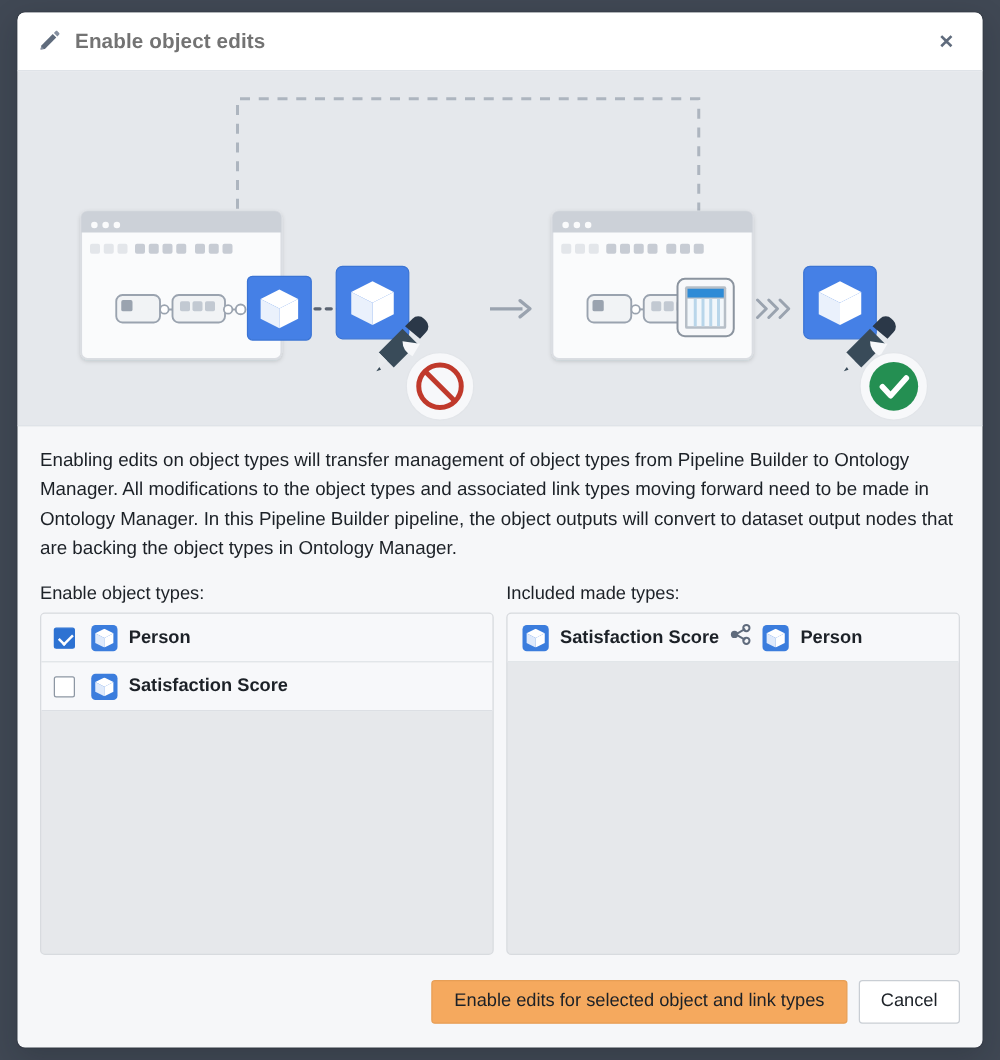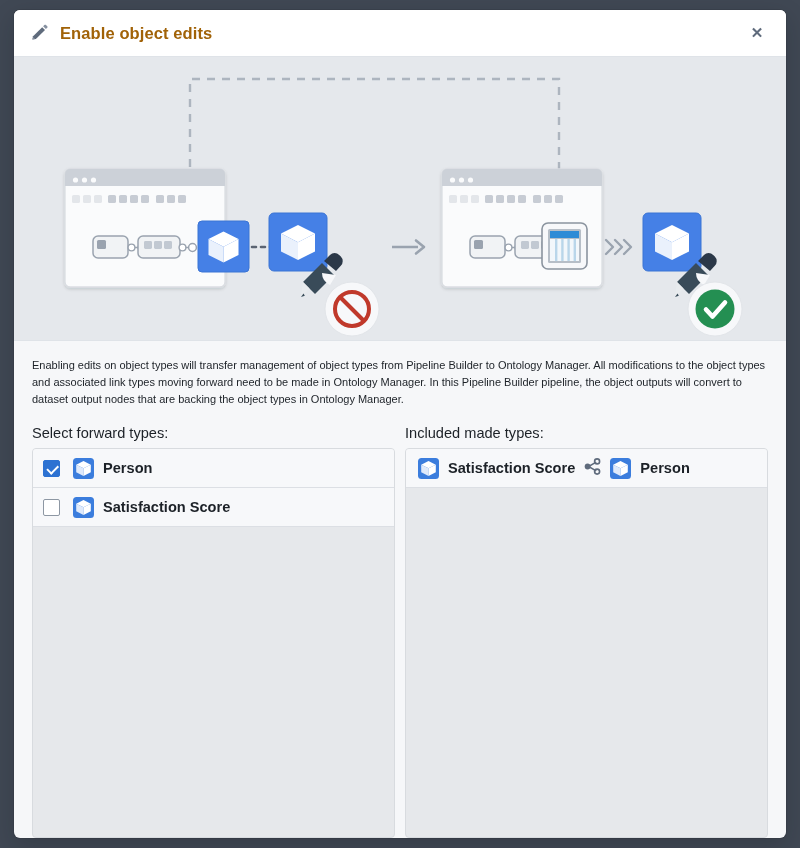--- a/index.html
+++ b/index.html
@@ -27,21 +27,21 @@
     background: #ffffff;
     display: flex;
     align-items: center;
     padding: 0 14px 0 14px;
     box-sizing: border-box;
     border-bottom: 1px solid #dfe3e8;
   }
   .hdr-icon { width: 22px; height: 22px; flex: 0 0 auto; margin-right: 10px; display:block; }
   .dlg-title {
     font-size: 16.5px;
-    color: #a16207;
+    color: #737373;
     font-weight: bold;
     letter-spacing: .1px;
     flex: 1 1 auto;
     white-space: nowrap;
   }
   .close-btn {
     width: 26px; height: 26px;
     display: flex; align-items: center; justify-content: center;
     border-radius: 3px;
     cursor: pointer;
@@ -66,21 +66,21 @@
   
   .dlg-body {
     flex: 1 1 auto;
     padding: 16px 18px 0 18px;
     box-sizing: border-box;
     display: flex;
     flex-direction: column;
     min-height: 0;
   }
   .desc {
-    font-size: 11px;
+    font-size: 15px;
     line-height: 1.55;
     color: #1c2127;
     margin: 0 0 17px 0;
     max-width: 740px;
   }
   .cols {
     display: flex;
     gap: 10px;
     flex: 1 1 auto;
     min-height: 0;
@@ -356,21 +356,21 @@
       </g>
     </svg>
   </div>
 
   <div class="dlg-body">
     <p class="desc">Enabling edits on object types will transfer management of object types from Pipeline Builder to Ontology Manager. All modifications to the object types and associated link types moving forward need to be made in Ontology Manager. In this Pipeline Builder pipeline, the object outputs will convert to dataset output nodes that are backing the object types in Ontology Manager.</p>
 
     <div class="cols">
 
       <div class="col">
-        <div class="col-label">Select forward types:</div>
+        <div class="col-label">Enable object types:</div>
         <div class="panel">
 
           <div class="row">
             <div class="checkbox checked"></div>
             <span class="cube">
               <svg width="15" height="15" viewBox="0 0 34 35">
                 <path d="M17 0 L34 8.6 L17 17.2 L0 8.6 Z" fill="#ffffff"></path>
                 <path d="M0 8.6 L17 17.2 L17 35 L0 26.4 Z" fill="#dfeafb"></path>
                 <path d="M34 8.6 L34 26.4 L17 35 L17 17.2 Z" fill="#ffffff"></path>
               </svg>
@@ -424,14 +424,18 @@
             </span>
             <span class="row-label">Person</span>
           </div>
 
         </div>
       </div>
 
     </div>
   </div>
 
+  <div class="dlg-footer">
+    <button class="btn-primary">Enable edits for selected object and link types</button>
+    <button class="btn-default">Cancel</button>
+  </div>
 
 </div>
 
 </body></html>

